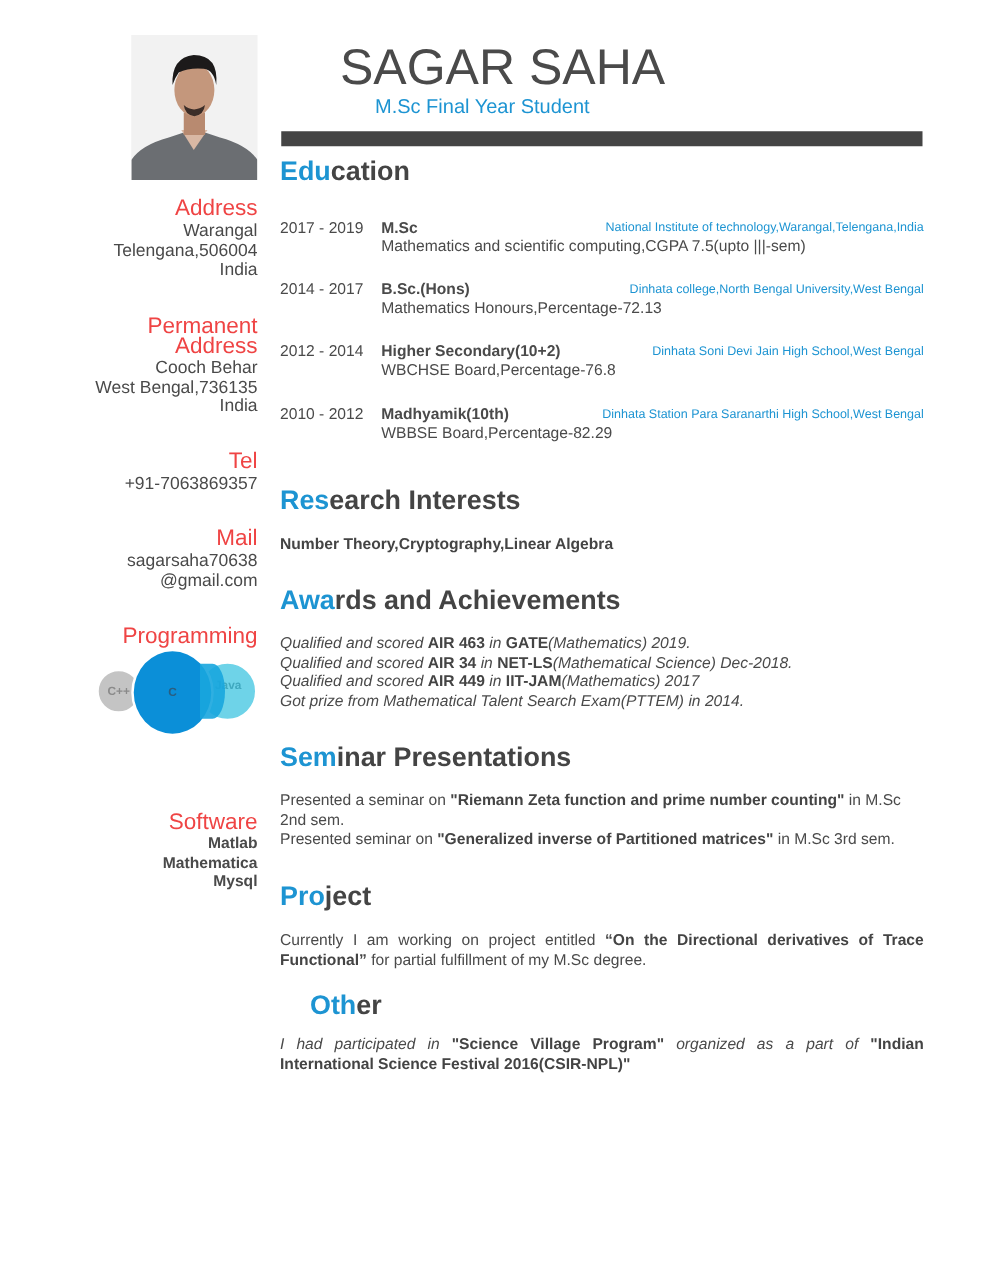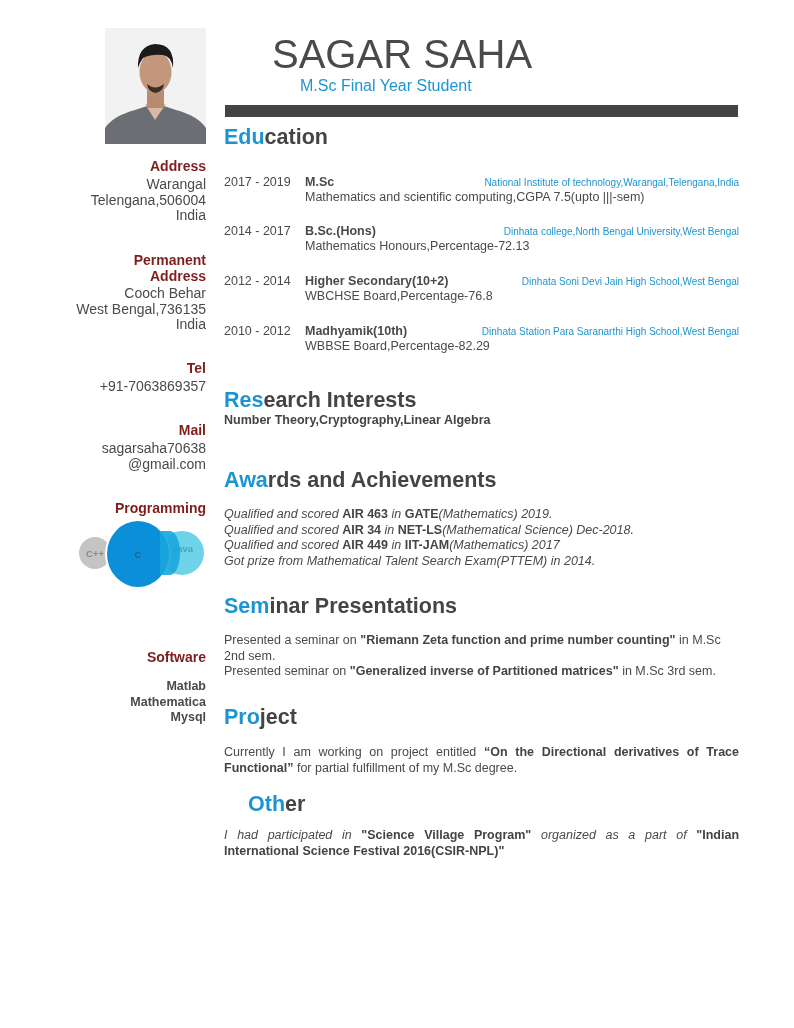--- a/index.html
+++ b/index.html
@@ -11,21 +11,21 @@
   .photo { left: 105px; top: 28px; width: 101px; height: 116px; background: #f3f3f3; overflow: hidden; }
   .photo svg { display: block; }
 
   
   .name { left: 272px; top: 32px; font-size: 40px; color: #4a4a4a; letter-spacing: 0px; white-space: nowrap; }
   .subtitle { left: 300px; top: 77px; font-size: 16px; color: #1d94d2; white-space: nowrap; }
   .header-bar { left: 225px; top: 105px; width: 513px; height: 12px; background: #444444; }
 
   
   .side { right: 588px; text-align: right; }
-  .side-h { font-weight: bold; color: #7f1d1d; font-size: 14px; line-height: 16px; }
+  .side-h { font-weight: normal; color: #ef4444; font-size: 18px; line-height: 16px; }
   .side-t { font-size: 14px; color: #4a4a4a; line-height: 15.5px; }
   .side-b { font-size: 12.5px; color: #4a4a4a; font-weight: bold; line-height: 15.5px; }
 
   
   .sec-title { left: 224px; font-size: 21.5px; font-weight: bold; color: #444444; white-space: nowrap; }
   .sec-title .hl { color: #1d94d2; }
 
   .edu-row { left: 224px; width: 515px; }
   .edu-years { position: absolute; left: 0; top: 0; font-size: 12.5px; color: #4a4a4a; white-space: nowrap; }
   .edu-degree { position: absolute; left: 81px; top: 0; font-size: 12.5px; font-weight: bold; color: #4a4a4a; white-space: nowrap; }
@@ -99,21 +99,21 @@
     <span>Java</span>
   </div>
   <div class="bubble" style="left:29px; top:0px; width:66px; height:70px; background:#0b8fd8; color:#2a5e80;">
     <span>C</span>
   </div>
   <div class="bubble" style="left:84px; top:12px; width:20px; height:44px; border:none; border-radius:0 50% 50% 0 / 0 50% 50% 0; background:#18a6de; opacity:0.9;"></div>
 </div>
 
 <div class="abs side" style="top:649px;">
   <div class="side-h">Software</div>
-  <div class="side-b" style="margin-top:14px;">Matlab</div>
+  <div class="side-b" style="margin-top:2px;">Matlab</div>
   <div class="side-b">Mathematica</div>
   <div class="side-b">Mysql</div>
 </div>
 
 <div class="abs sec-title" style="top:125px;">
   <span class="hl">Edu</span><span>cation</span>
 </div>
 
 <div class="abs edu-row" style="top:175px; height:32px;">
   <span class="edu-years">2017 - 2019</span>
@@ -136,21 +136,21 @@
 <div class="abs edu-row" style="top:324px; height:32px;">
   <span class="edu-years">2010 - 2012</span>
   <span class="edu-degree">Madhyamik(10th)</span>
   <span class="edu-inst">Dinhata Station Para Saranarthi High School,West Bengal</span>
   <span class="edu-detail">WBBSE Board,Percentage-82.29</span>
 </div>
 
 <div class="abs sec-title" style="top:388px;">
   <span class="hl">Res</span><span>earch Interests</span>
 </div>
-<div class="abs para" style="top:413px; font-weight:bold; color:#444;">Number Theory,Cryptography,Linear Algebra</div>
+<div class="abs para" style="top:428px; font-weight:bold; color:#444;">Number Theory,Cryptography,Linear Algebra</div>
 
 <div class="abs sec-title" style="top:468px;">
   <span class="hl">Awa</span><span>rds and Achievements</span>
 </div>
 <div class="abs para ital" style="top:507px;">
   <div>
     <span>Qualified and scored </span><b>AIR 463</b><span> in </span><b>GATE</b><span>(Mathematics) 2019.</span>
   </div>
   <div>
     <span>Qualified and scored </span><b>AIR 34</b><span> in </span><b>NET-LS</b><span>(Mathematical Science) Dec-2018.</span>

